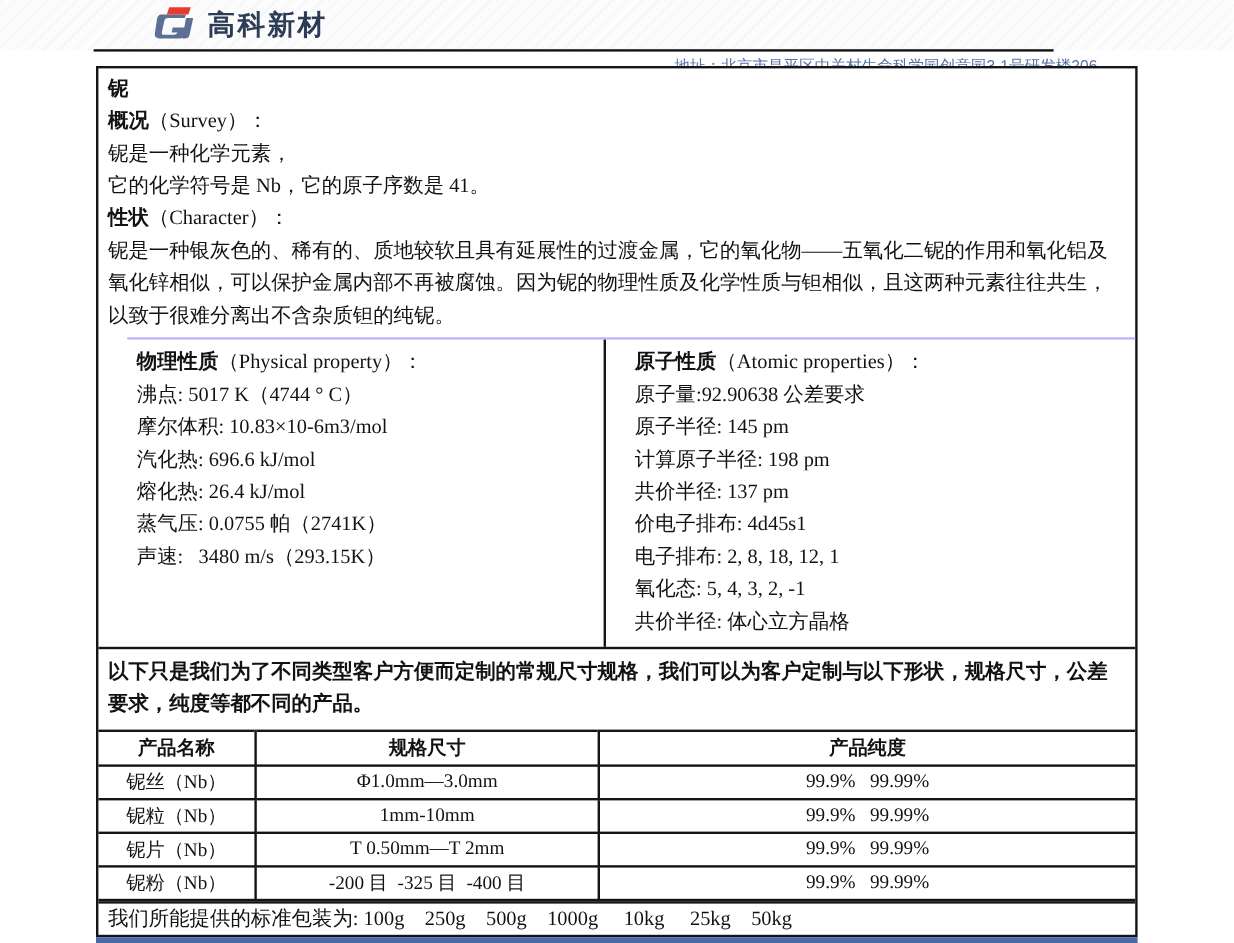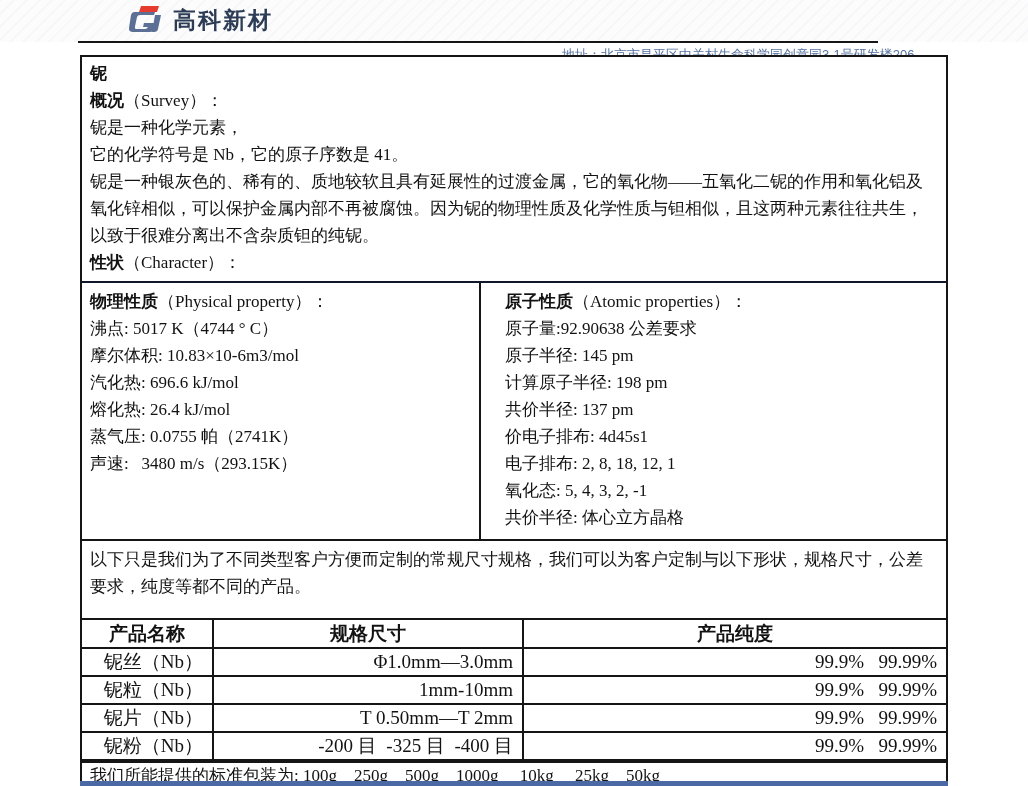--- a/index.html
+++ b/index.html
@@ -46,36 +46,36 @@
     border: 2px solid #151515;
     background: #fff;
   }
   .line {
     font-size: 17px; line-height: 27px; white-space: pre-wrap;
   }
   .b { font-weight: bold; }
 
   .intro-section { padding: 3px 8px 5px 8px; }
 
-  .props-row { display: flex; border-top: 2px solid #0f172a; }
+  .props-row { display: flex; border-top: 2px solid #c4b5fd; margin-left: 24px; }
   .phys-col  { width: 399px; border-right: 2px solid #151515; padding: 5px 8px 8px 8px; }
   .atomic-col{ flex: 1; padding: 5px 8px 8px 24px; }
 
-  .note-section { border-top: 2px solid #151515; padding: 5px 8px 18px 8px; }
+  .note-section { border-top: 2px solid #151515; padding: 5px 8px 8px 8px; font-weight: bold; }
 
   .product-table { width: 100%; border-collapse: collapse; border-top: 2px solid #151515; }
   .product-table th, .product-table td {
-    border: 2px solid #151515; font-size: 19px; white-space: pre-wrap;
+    border: 2px solid #151515; font-size: 16px; white-space: pre-wrap;
   }
   .product-table th { font-weight: bold; text-align: center; height: 29px; }
-  .product-table td { height: 28px; padding: 0 9px; text-align: right; }
+  .product-table td { height: 28px; padding: 0 9px; text-align: center; }
   .product-table tr > *:first-child { border-left: none; width: 131px; }
   .product-table tr > *:last-child  { border-right: none; }
   .product-table thead tr > * { border-top: none; }
-  .product-table .col-spec { width: 310px; }
+  .product-table .col-spec { width: 286px; }
 
   .packaging-section { border-top: 2px solid #151515; padding: 0 8px; }
   .packaging-section .line { line-height: 26px; }
 
   .footer-bar {
     position: absolute; left: 80px; top: 781px; width: 868px; height: 5px;
     background: #4a69a5;
   }
 </style>
 </head>
@@ -99,22 +99,22 @@
 </div>
 <div class="header-rule"></div>
 
 <div class="sheet">
 
   <div class="intro-section">
     <div class="line b">铌</div>
     <div class="line"><span class="b">概况</span><span>（Survey）：</span></div>
     <div class="line">铌是一种化学元素，</div>
     <div class="line">它的化学符号是 Nb，它的原子序数是 41。</div>
+    <div class="line"><span class="b">性状</span><span>（Character）：</span></div>
     <div class="line">铌是一种银灰色的、稀有的、质地较软且具有延展性的过渡金属，它的氧化物——五氧化二铌的作用和氧化铝及氧化锌相似，可以保护金属内部不再被腐蚀。因为铌的物理性质及化学性质与钽相似，且这两种元素往往共生，以致于很难分离出不含杂质钽的纯铌。</div>
-    <div class="line"><span class="b">性状</span><span>（Character）：</span></div>
   </div>
 
   <div class="props-row">
     <div class="phys-col">
       <div class="line"><span class="b">物理性质</span><span>（Physical property）：</span></div>
       <div>
           <div class="line">沸点: 5017 K（4744 ° C）</div>
           <div class="line">摩尔体积: 10.83×10-6m3/mol</div>
           <div class="line">汽化热: 696.6 kJ/mol</div>
           <div class="line">熔化热: 26.4 kJ/mol</div>

